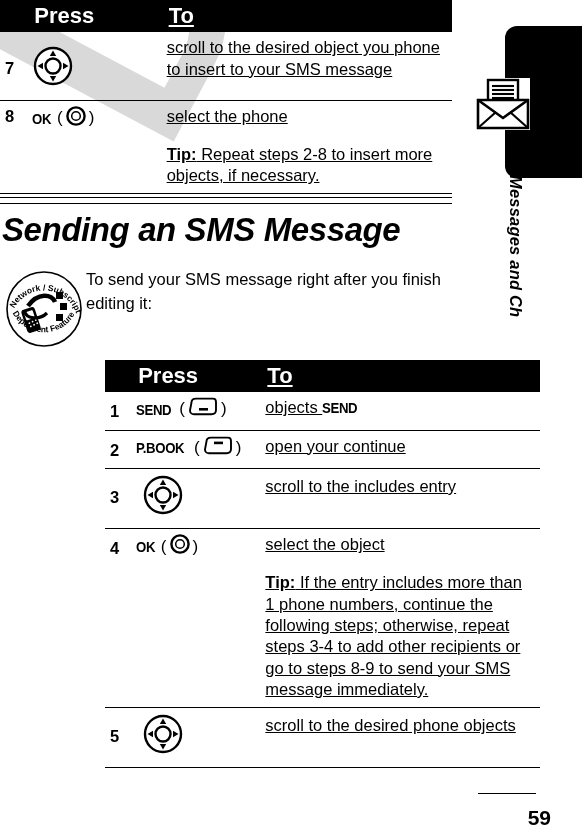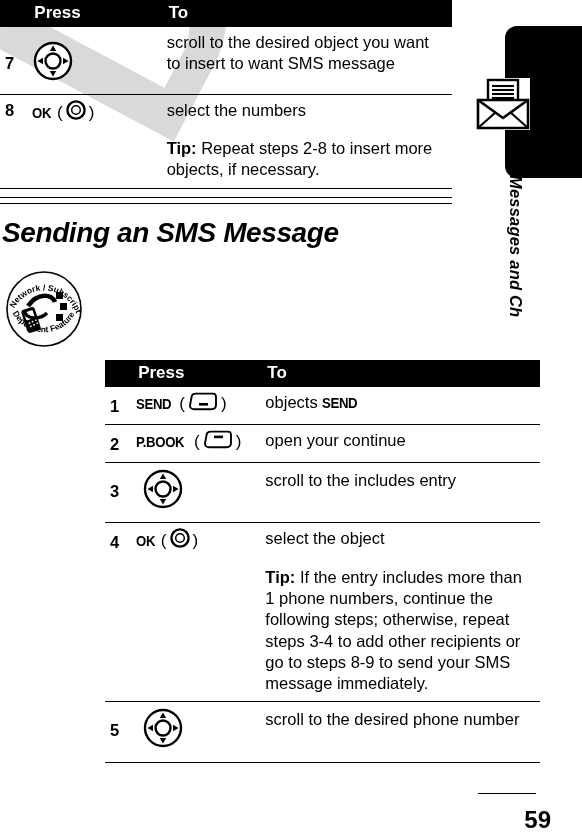--- a/index.html
+++ b/index.html
@@ -90,39 +90,39 @@
 
   
   .steps-table {
     position: absolute;
     border-collapse: collapse;
   }
   .steps-table .hdr td {
     background: #000000;
     color: #ffffff;
     font-weight: bold;
-    font-size: 17px;
+    font-size: 22px;
     padding: 3px 0 4px 0;
     line-height: 1.15;
   }
   .steps-table td {
     vertical-align: top;
     font-size: 16.5px;
     line-height: 1.29;
     padding: 5px 0 7px 0;
   }
   .steps-table tr.row td {
     border-bottom: 1.6px solid #000000;
   }
   .steps-table tr.lastrow td {
     border-bottom: 1.6px solid #000000;
   }
   .col-num  { width: 22px;  text-align: left;  font-weight: bold; font-size: 16px; padding-left: 5px !important; }
   .col-key  { width: 110px; }
-  .col-to   { width: 230px; padding-right: 6px !important; }
+  .col-to   { width: 230px; padding-right: 6px !important; text-decoration: underline; }
 
   .hdr .col-num { padding-left: 5px !important; }
   .hdr .col-key { padding-left: 2px !important; }
   .hdr .col-to  { padding-left: 2px !important; }
 
   .key-cell {
     display: flex;
     align-items: center;
     gap: 3px;
     font-family: "Liberation Sans", sans-serif;
@@ -155,22 +155,22 @@
     width: 452px;
     height: 5px;
     border-top: 1.6px solid #000000;
     border-bottom: 1.6px solid #000000;
   }
 
   
   .section-heading {
     position: absolute;
     left: 2px;
-    top: 217px;
-    font-size: 28px;
+    top: 211px;
+    font-size: 33px;
     font-weight: bold;
     font-style: italic;
     letter-spacing: -0.4px;
     white-space: nowrap;
   }
 
   
   .badge {
     position: absolute;
     left: 2px;
@@ -194,21 +194,21 @@
     top: 793px;
     width: 58px;
     border-top: 1.7px solid #000000;
   }
   .page-number {
     position: absolute;
     left: 0;
     top: 806px;
     width: 551px;
     text-align: right;
-    font-size: 24px;
+    font-size: 21px;
     font-weight: bold;
   }
 </style>
 </head>
 <body>
 
 <div id="watermark">
   <div class="draft-text">DRAFT</div>
 </div>
 
@@ -253,40 +253,40 @@
               <circle cx="21" cy="21" r="18" fill="#ffffff" stroke="#000000" stroke-width="2.4"></circle>
               <circle cx="21" cy="21" r="7.5" fill="#ffffff" stroke="#000000" stroke-width="2.4"></circle>
               <polygon points="21,5.5 17.8,11 24.2,11" fill="#000000"></polygon>
               <polygon points="21,36.5 17.8,31 24.2,31" fill="#000000"></polygon>
               <polygon points="5.5,21 11,17.8 11,24.2" fill="#000000"></polygon>
               <polygon points="36.5,21 31,17.8 31,24.2" fill="#000000"></polygon>
             </svg>
           </span>
         </div>
       </td>
-      <td class="col-to">scroll to the desired object you want to insert to want SMS message</td>
+      <td class="col-to">scroll to the desired object you phone to insert to your SMS message</td>
     </tr>
 
     <tr class="lastrow">
       <td class="col-num">8</td>
       <td class="col-key">
         <div class="key-cell">
           <span class="key-label">OK</span>
           <span class="paren">(</span>
           <span>
             <svg width="20" height="20" viewBox="0 0 20 20">
               <circle cx="10" cy="10" r="8.6" fill="#ffffff" stroke="#000000" stroke-width="2.4"></circle>
               <circle cx="10" cy="10" r="4.3" fill="#ffffff" stroke="#000000" stroke-width="1.5"></circle>
             </svg>
           </span>
           <span class="paren">)</span>
         </div>
       </td>
       <td class="col-to">
-        <div>select the numbers</div>
+        <div>select the phone</div>
         <div class="tip"><b>Tip:</b><span> Repeat steps 2-8 to insert more objects, if necessary.</span></div>
       </td>
     </tr>
   </tbody>
     </table>
 
   <div class="double-rule" style="top:197px;"></div>
 
   <div class="section-heading">Sending an SMS Message</div>
 
@@ -314,20 +314,21 @@
         <circle cx="13.9" cy="35" r="0.9" fill="#ffffff" transform="rotate(-18 9 30)"></circle>
         <path d="M6 16 C 16 2, 30 4, 33 12" fill="none" stroke="#000000" stroke-width="4.5"></path>
         <path d="M2 20 C 4 30, 18 30, 25 23" fill="none" stroke="#000000" stroke-width="3.2"></path>
         <rect x="34" y="2" width="7" height="7" fill="#000000"></rect>
         <rect x="38" y="13" width="7" height="7" fill="#000000"></rect>
         <rect x="34" y="24" width="7" height="7" fill="#000000"></rect>
       </g>
     </svg>
   </div>
 
+  <div class="intro">To send your SMS message right after you finish editing it:</div>
 
   <table class="steps-table" style="left:105px; top:360px; width:435px;">
     <tbody>
         <tr class="hdr">
       <td class="col-num"></td>
       <td class="col-key">Press</td>
       <td class="col-to">To</td>
     </tr>
 
     <tr class="row">
@@ -415,21 +416,21 @@
               <circle cx="21" cy="21" r="18" fill="#ffffff" stroke="#000000" stroke-width="2.4"></circle>
               <circle cx="21" cy="21" r="7.5" fill="#ffffff" stroke="#000000" stroke-width="2.4"></circle>
               <polygon points="21,5.5 17.8,11 24.2,11" fill="#000000"></polygon>
               <polygon points="21,36.5 17.8,31 24.2,31" fill="#000000"></polygon>
               <polygon points="5.5,21 11,17.8 11,24.2" fill="#000000"></polygon>
               <polygon points="36.5,21 31,17.8 31,24.2" fill="#000000"></polygon>
             </svg>
           </span>
         </div>
       </td>
-      <td class="col-to" style="padding-top:7px !important;">scroll to the desired phone number</td>
+      <td class="col-to" style="padding-top:7px !important;">scroll to the desired phone objects</td>
     </tr>
   </tbody>
     </table>
 
   <div class="footer-rule"></div>
   <div class="page-number">59</div>
 
 </div>
 
 </body></html>

